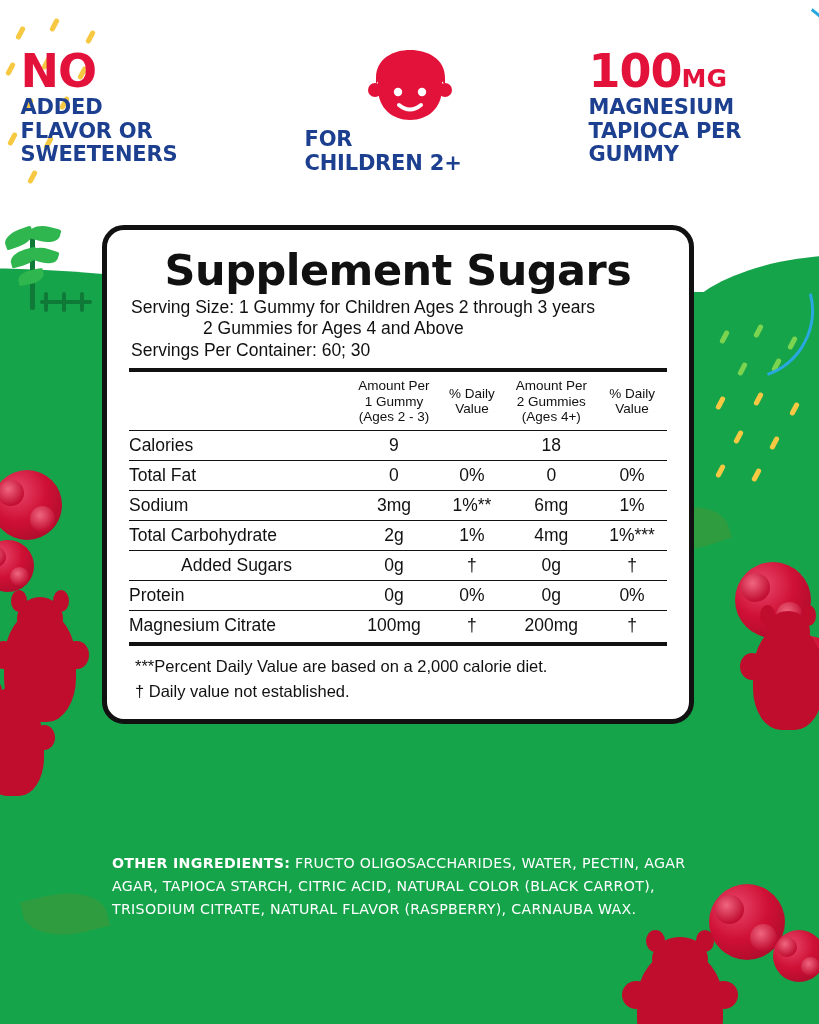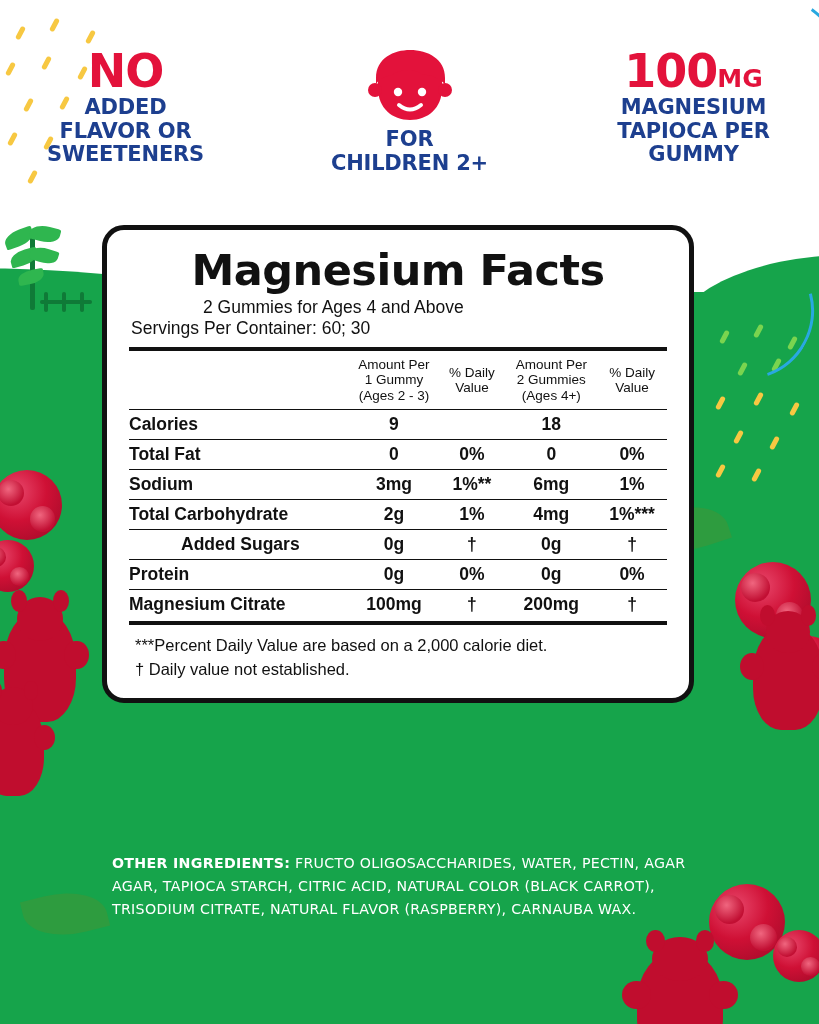--- a/index.html
+++ b/index.html
@@ -122,21 +122,21 @@
   
   .badges {
     position: absolute;
     left: 0; top: 48px;
     width: 819px;
     display: flex;
     justify-content: center;
     gap: 74px;
     z-index: 5;
   }
-  .badge { text-align: center; width: 210px; }
+  .badge { width: 210px; }
   .badge .big {
     font-family: "DejaVu Sans", sans-serif;
     font-weight: bold;
     font-size: 46px;
     color: #e3123b;
     line-height: 1.0;
     letter-spacing: -1px;
   }
   .badge .big .mg {
     font-size: 25px;
@@ -184,21 +184,20 @@
   .rule-thick { border-top: 4px solid #111; margin: 7px 0 0 0; }
   table.facts {
     width: 100%;
     border-collapse: collapse;
     font-size: 17px;
     color: #111;
   }
   table.facts th, table.facts td {
     padding: 4px 0 4px 0;
     vertical-align: middle;
-    font-weight: bold;
   }
   table.facts thead th {
     font-weight: normal;
     font-size: 13.5px;
     line-height: 1.14;
     text-align: center;
     padding-bottom: 6px;
     padding-top: 6px;
   }
   table.facts tbody td { border-top: 1px solid #111; }
@@ -353,23 +352,24 @@
     <div class="badge">
       <div class="big"><span>100</span><span class="mg">MG</span></div>
       <div class="sub"><span style="white-space:pre-line">MAGNESIUM
 TAPIOCA PER
 GUMMY</span></div>
     </div>
 
   </div>
 
   <div class="panel">
-    <div class="sf-title">Magnesium Facts</div>
+    <div class="sf-title">Supplement Sugars</div>
 
     <div class="serving">
+      <span>Serving Size: 1 Gummy for Children Ages 2 through 3 years</span>
       <span class="indent">2 Gummies for Ages 4 and Above</span>
       <span>Servings Per Container: 60; 30</span>
     </div>
 
     <div class="rule-thick"></div>
 
     <table class="facts">
       <colgroup>
         <col class="c1">
           <col class="c2">

